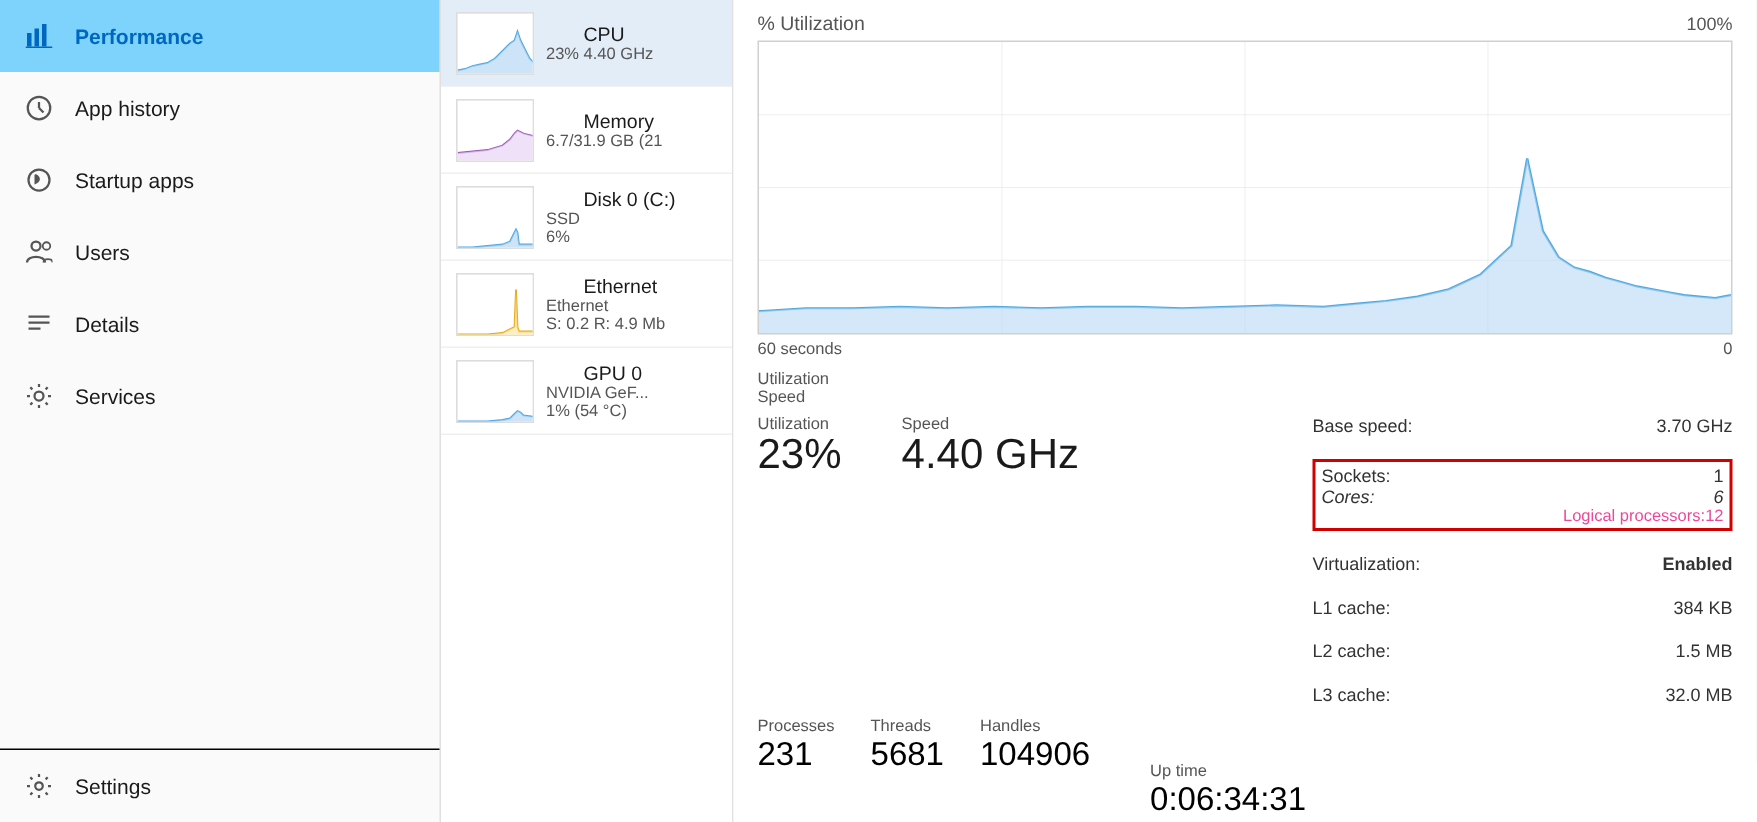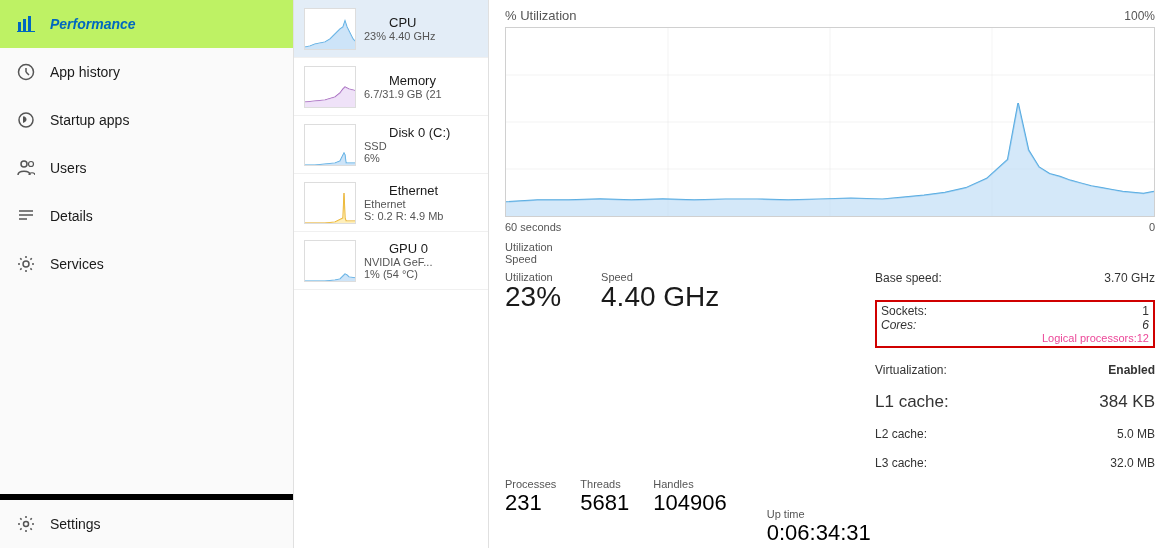--- a/index.html
+++ b/index.html
@@ -26,38 +26,37 @@
       display: flex;
       align-items: center;
       padding: 12px 16px;
       cursor: pointer;
       font-size: 14px;
       color: #1a1a1a;
       gap: 14px;
       height: 48px;
     }
     .sidebar-item.active {
-      background: #bef264;
+      background: #7dd3fc;
       color: #0067c0;
       font-weight: 600;
-      font-style: italic;
     }
     .sidebar-item .icon {
       width: 20px;
       height: 20px;
       display: flex;
       align-items: center;
       justify-content: center;
       color: #555;
       flex-shrink: 0;
     }
     .sidebar-item.active .icon { color: #0067c0; }
     .sidebar-spacer { flex: 1; }
     .sidebar-bottom {
-      border-top: 6px solid #000000;
+      border-top: 1px solid #000000;
     }
 
     
     .main {
       flex: 1;
       display: flex;
       height: 548px;
       overflow: hidden;
     }
 
@@ -357,27 +356,27 @@
           </div>
           <div style="display:flex; justify-content:flex-end; font-size:11px; color:#ec4899;">
             <span>Logical processors:</span>
             <span>12</span>
           </div>
         </div>
         <div style="display:flex; justify-content:space-between; font-size:12px; color:#333;">
           <span>Virtualization:</span>
           <span style="font-weight:700;">Enabled</span>
         </div>
-        <div style="display:flex; justify-content:space-between; font-size:17px; color:#333;">
+        <div style="display:flex; justify-content:space-between; font-size:12px; color:#333;">
           <span>L1 cache:</span>
           <span>384 KB</span>
         </div>
         <div style="display:flex; justify-content:space-between; font-size:12px; color:#333;">
           <span>L2 cache:</span>
-          <span>5.0 MB</span>
+          <span>1.5 MB</span>
         </div>
         <div style="display:flex; justify-content:space-between; font-size:12px; color:#333;">
           <span>L3 cache:</span>
           <span>32.0 MB</span>
         </div>
       </div>
     </div>
 
     <div style="display:flex; gap:24px; align-items:flex-start;">
       <div>

